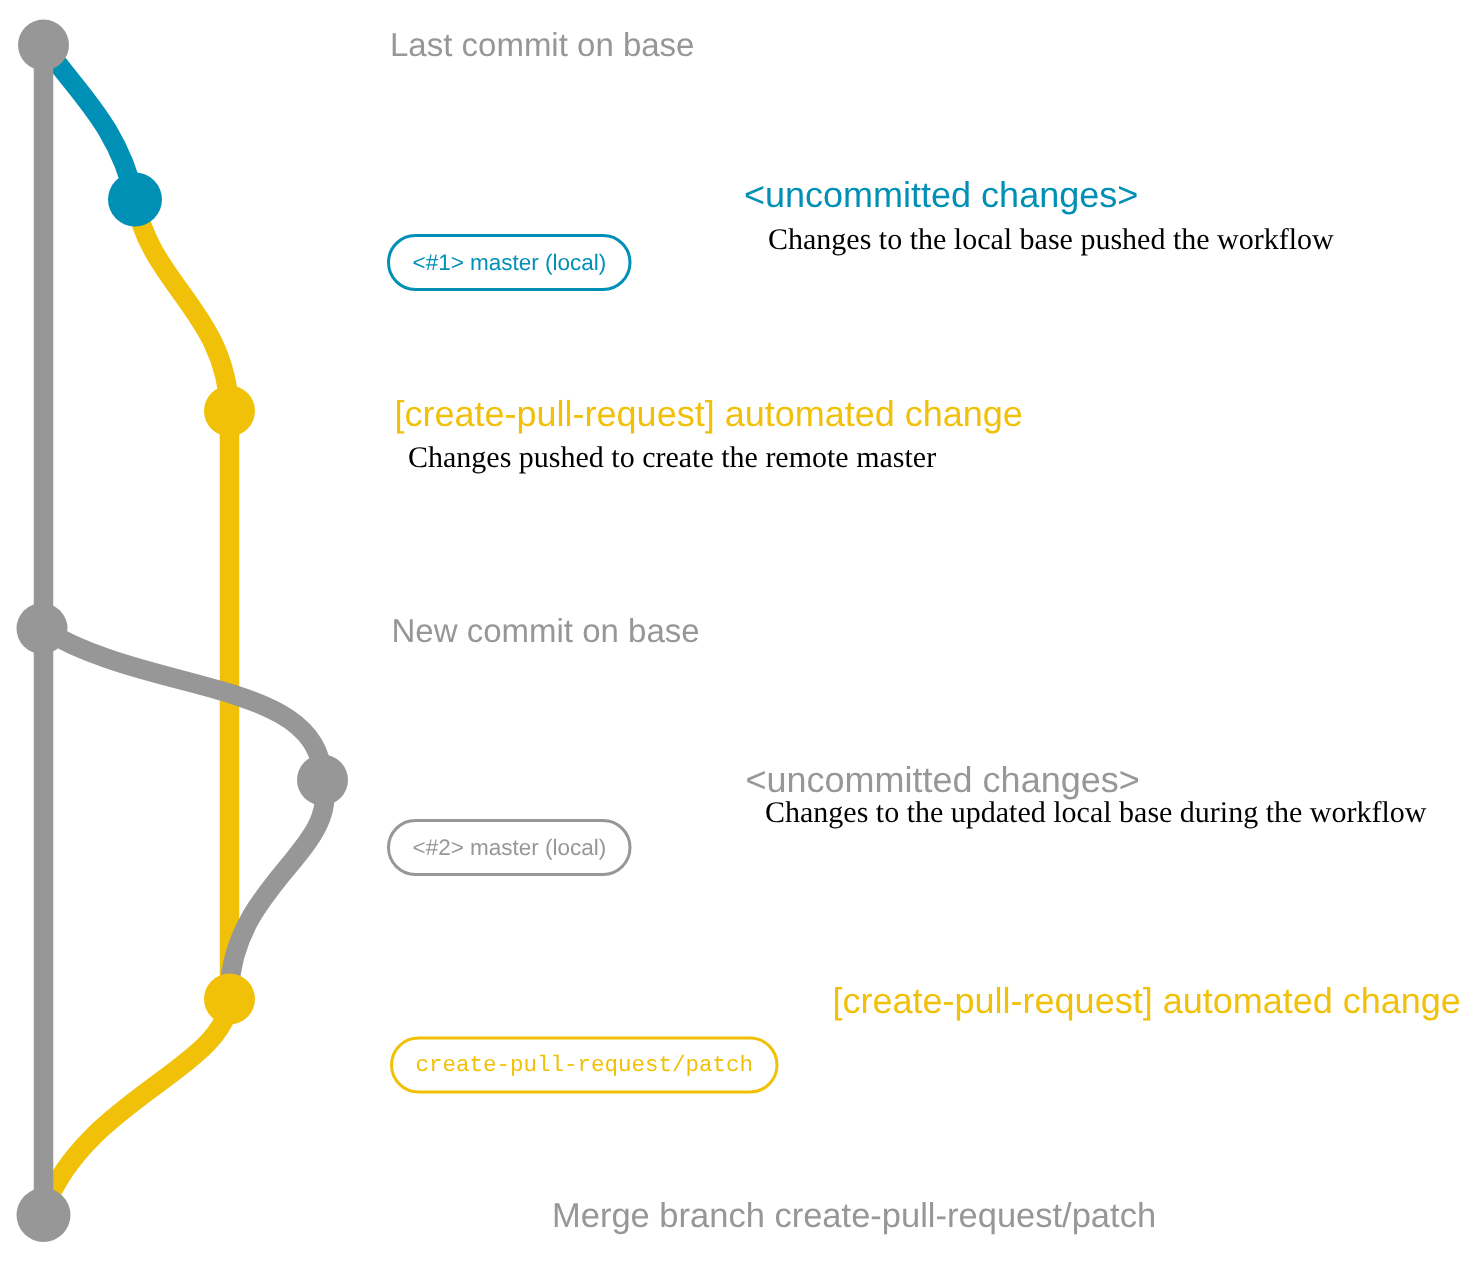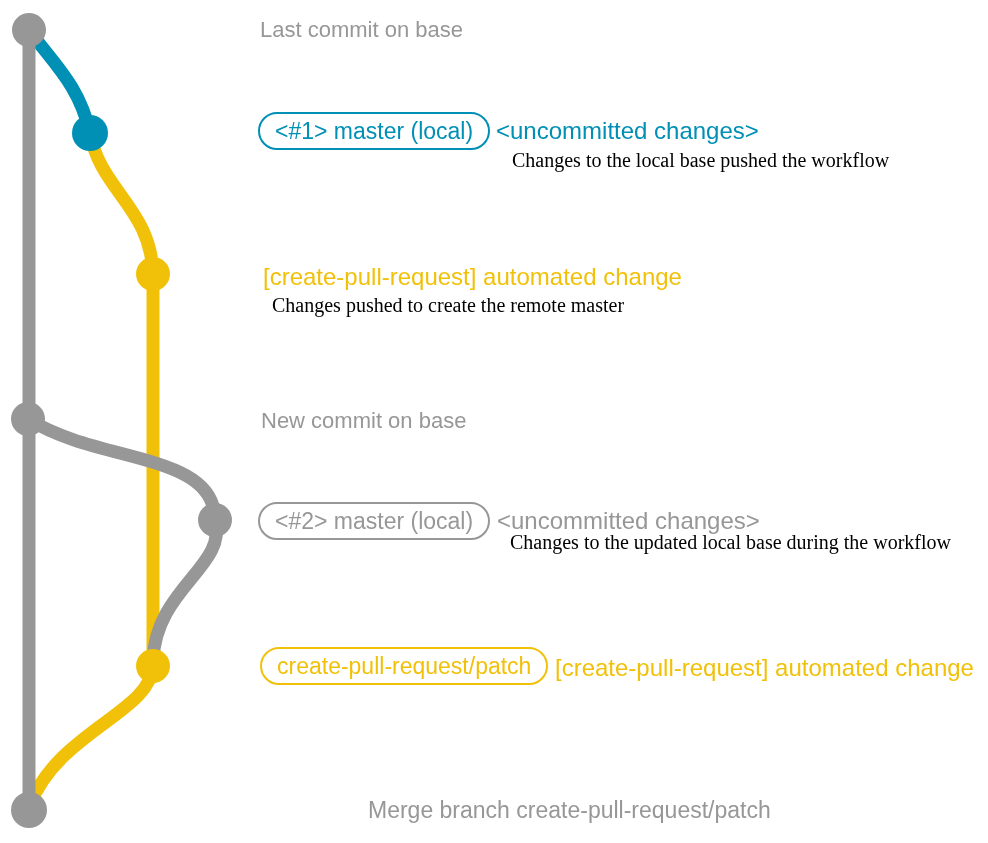--- a/index.html
+++ b/index.html
@@ -59,25 +59,26 @@
   .tag {
     position: absolute;
     box-sizing: border-box;
     height: 38px;
     display: inline-flex;
     align-items: center;
     padding: 16px 15px;
     border: 2px solid;
     border-radius: 19px;
     background: var(--bg-white, #ffffff);
-    font-size: 23px;
+    font-size: 15px;
     white-space: nowrap;
+    margin-top: 44px;
   }
   .tag.c-blue   { color: var(--local-blue, #008fb5); border-color: var(--local-blue, #008fb5); }
-  .tag.c-yellow { color: var(--branch-yellow, #f1c109); border-color: var(--branch-yellow, #f1c109); }
+  .tag.c-yellow { color: var(--branch-yellow, #f1c109); border-color: var(--branch-yellow, #f1c109); font-family: Liberation Mono, monospace; }
   .tag.c-gray   { color: var(--base-gray, #979797); border-color: var(--base-gray, #979797); }
 </style>
 </head>
 <body>
 
 <div id="stage">
 
   <svg id="graph-svg" width="988" height="843" viewBox="0 0 988 843">
 
     <path class="branch-path stroke-yellow" d="M90,133 C100,190 151,208 153,274 L153,666 C151,712 58,732 30,805"></path>

